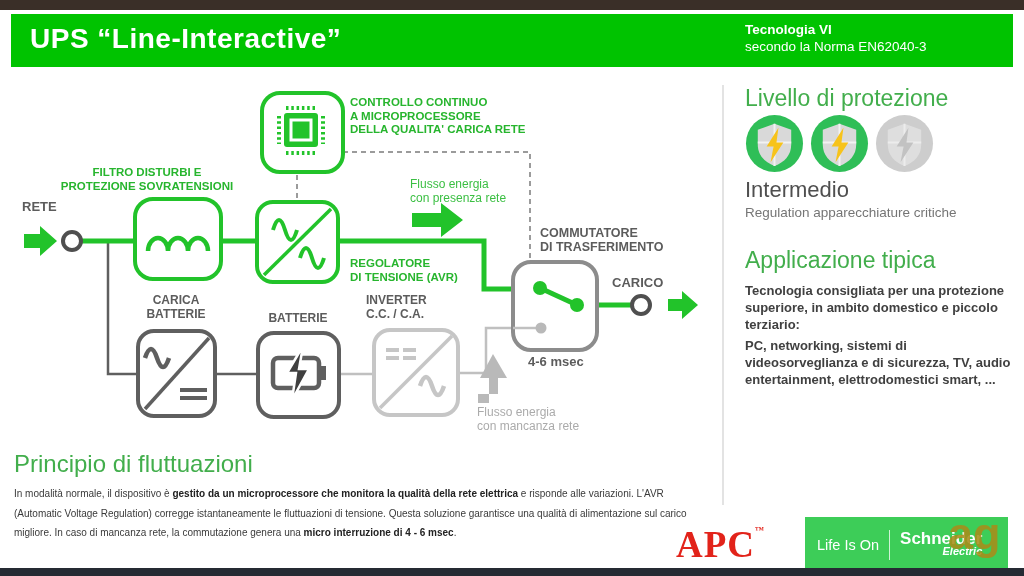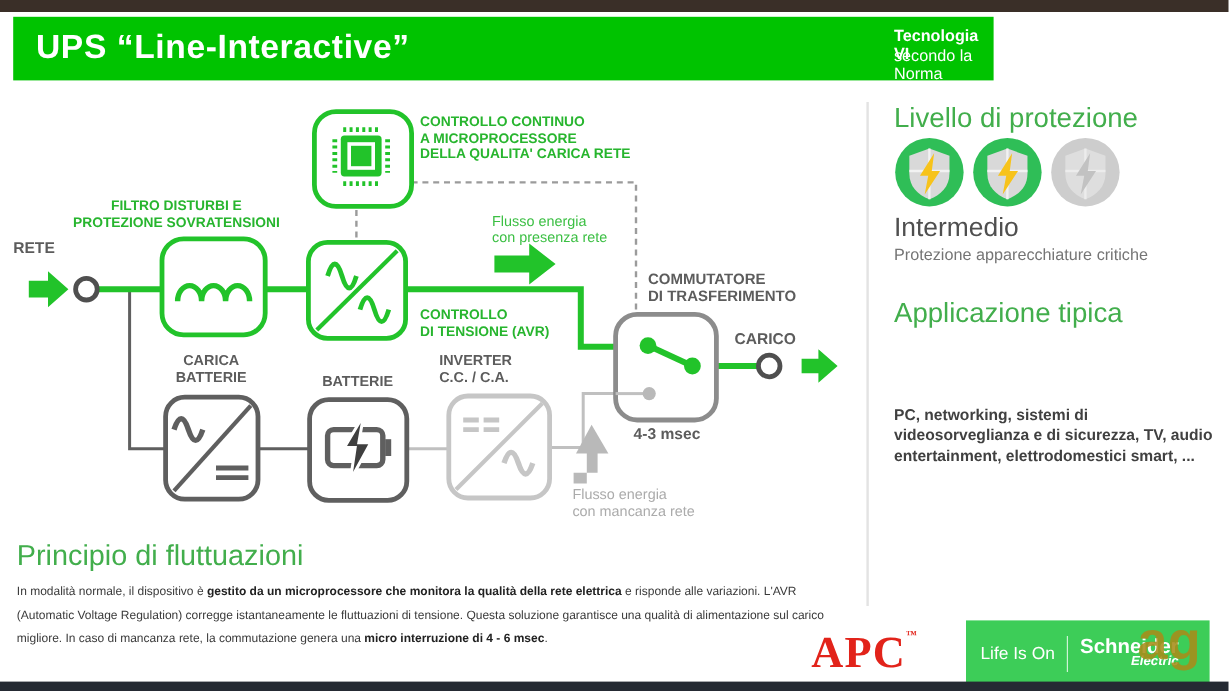--- a/index.html
+++ b/index.html
@@ -4,21 +4,21 @@
 <style>
   html,body{margin:0;padding:0;background:#fff;}
   #stage{position:relative;width:1024px;height:576px;overflow:hidden;background:#ffffff;
          font-family:"Liberation Sans",sans-serif;}
   .abs{position:absolute;}
   .pre{white-space:pre-line;}
 
   #topbar{left:0;top:0;width:1024px;height:10px;background:#3a2f28;}
   #bottombar{left:0;top:568px;width:1024px;height:8px;background:#252a33;}
 
-  #header{left:11px;top:14px;width:817px;height:53px;background:#00c300;}
+  #header{left:11px;top:14px;width:1002px;height:53px;background:#00c300;}
   #title{left:19px;top:9px;color:#fff;font-size:28px;font-weight:bold;letter-spacing:.5px;}
   #tech{left:734px;top:8px;color:#fff;font-size:13.5px;font-weight:bold;}
   #techsub{left:734px;top:25px;color:#fff;font-size:13.5px;}
 
   .glabel{font-size:11.5px;font-weight:bold;color:#27b52e;line-height:13.5px;}
   .gsoft{font-size:12px;color:#3bbf43;line-height:14px;}
   .dlabel{font-size:12px;font-weight:bold;color:#5c5c5c;line-height:14px;}
   .llabel{font-size:12px;color:#ababab;line-height:14px;}
   .heading{font-size:23px;color:#42ae4c;}
 
@@ -157,34 +157,34 @@
         <path d="M 420 386 Q 426 368 432 386 Q 438 404 444 386" stroke-width="4.5"></path>
       </g>
     </g>
   </svg>
 
   <div class="abs glabel pre" style="left:52px;top:166px;width:190px;text-align:center">FILTRO DISTURBI E
 PROTEZIONE SOVRATENSIONI</div>
   <div class="abs glabel pre" style="left:350px;top:96px">CONTROLLO CONTINUO
 A MICROPROCESSORE
 DELLA QUALITA' CARICA RETE</div>
-  <div class="abs glabel pre" style="left:350px;top:257px">CONTROLLO
+  <div class="abs glabel pre" style="left:350px;top:257px">REGOLATORE
 DI TENSIONE (AVR)</div>
   <div class="abs gsoft pre" style="left:410px;top:177px">Flusso energia
 con presenza rete</div>
-  <div class="abs dlabel" style="left:11px;top:200px;font-size:13px">RETE</div>
+  <div class="abs dlabel" style="left:22px;top:200px;font-size:13px">RETE</div>
   <div class="abs dlabel pre" style="left:540px;top:226px;font-size:12.5px">COMMUTATORE
 DI TRASFERIMENTO</div>
   <div class="abs dlabel" style="left:612px;top:276px;font-size:13px">CARICO</div>
   <div class="abs dlabel pre" style="left:126px;top:293px;width:100px;text-align:center">CARICA
 BATTERIE</div>
   <div class="abs dlabel" style="left:248px;top:311px;width:100px;text-align:center">BATTERIE</div>
   <div class="abs dlabel pre" style="left:366px;top:293px;width:100px;">INVERTER
 C.C. / C.A.</div>
-  <div class="abs dlabel" style="left:528px;top:355px;font-size:13px">4-3 msec</div>
+  <div class="abs dlabel" style="left:528px;top:355px;font-size:13px">4-6 msec</div>
   <div class="abs llabel pre" style="left:477px;top:405px">Flusso energia
 con mancanza rete</div>
 
   <div id="divider" class="abs"></div>
 
   <div class="abs heading" style="left:745px;top:85px">Livello di protezione</div>
   <div class="abs" style="left:745px;top:114px;display:flex;gap:6px">
     <svg width="59" height="59" viewBox="0 0 60 60">
       <circle cx="30" cy="30" r="29" fill="#2fbe57"></circle>
       <path d="M30 10 L47 16 V31 C47 42 40 49 30 53 C20 49 13 42 13 31 V16 Z" fill="#d9d9d9"></path>
@@ -198,23 +198,24 @@
       <polygon points="34,14 22,33 29,33 26,49 39,29 32,29" fill="#f7c31b"></polygon>
     </svg>
     <svg width="59" height="59" viewBox="0 0 60 60">
       <circle cx="30" cy="30" r="29" fill="#cdcdcd"></circle>
       <path d="M30 10 L47 16 V31 C47 42 40 49 30 53 C20 49 13 42 13 31 V16 Z" fill="#dedede"></path>
       <path d="M30 10 V53 M13 29 H47" stroke="#ececec" stroke-width="2" fill="none"></path>
       <polygon points="34,14 22,33 29,33 26,49 39,29 32,29" fill="#c2c2c2"></polygon>
     </svg>
   </div>
   <div id="intermedio" class="abs" style="left:745px;top:177px">Intermedio</div>
-  <div id="protdesc" class="abs" style="left:745px;top:205px">Protezione apparecchiature critiche</div>
+  <div id="protdesc" class="abs" style="left:745px;top:205px">Regulation apparecchiature critiche</div>
 
   <div class="abs heading" style="left:745px;top:247px">Applicazione tipica</div>
+  <div class="abs rightcol bpar" style="left:745px;top:282px">Tecnologia consigliata per una protezione superiore, in ambito domestico e piccolo terziario:</div>
   <div class="abs rightcol bpar" style="left:745px;top:337px">PC, networking, sistemi di videosorveglianza e di sicurezza, TV, audio entertainment, elettrodomestici smart, ...</div>
 
   <div class="abs heading" style="left:14px;top:450px;font-size:24px">Principio di fluttuazioni</div>
   <div id="princ-par" class="abs"><span>In modalità normale, il dispositivo è </span><b>gestito da un microprocessore che monitora la qualità della rete elettrica</b><span> e risponde alle variazioni. L'AVR (Automatic Voltage Regulation) corregge istantaneamente le fluttuazioni di tensione. Questa soluzione garantisce una qualità di alimentazione sul carico migliore. In caso di mancanza rete, la commutazione genera una </span><b>micro interruzione di 4 - 6 msec</b><span>.</span></div>
 
   <div id="apc" class="abs"><span>APC</span><sup>™</sup></div>
 
   <div id="sebox" class="abs">
     <span id="lifeison">Life Is On</span>
     <span id="sediv"></span>

